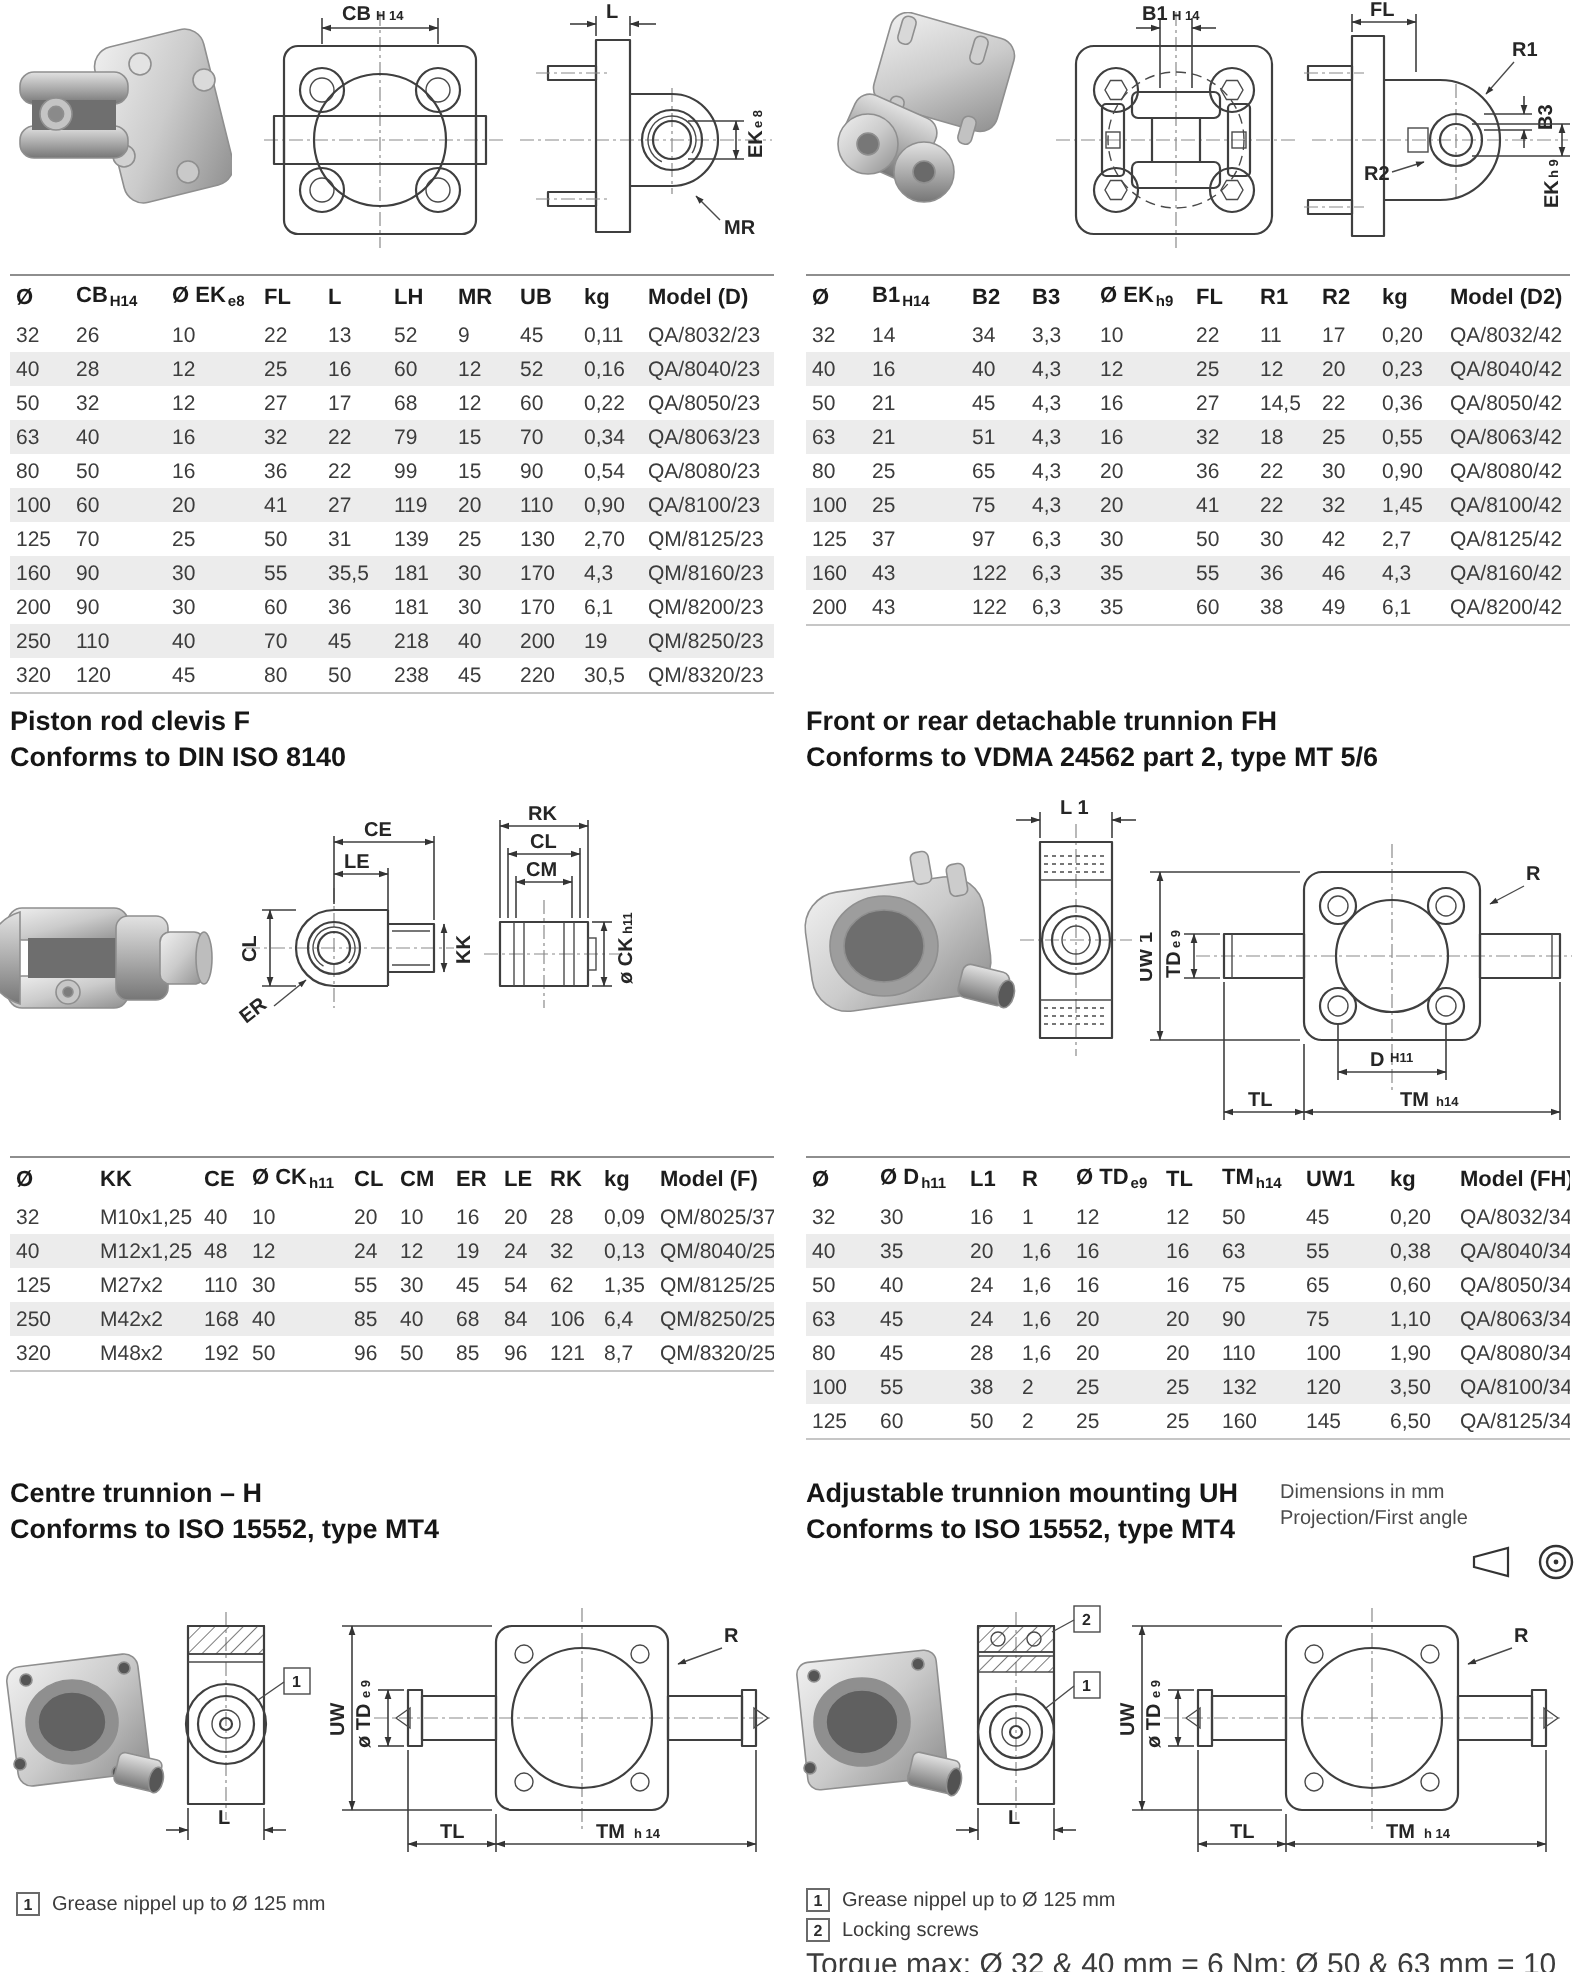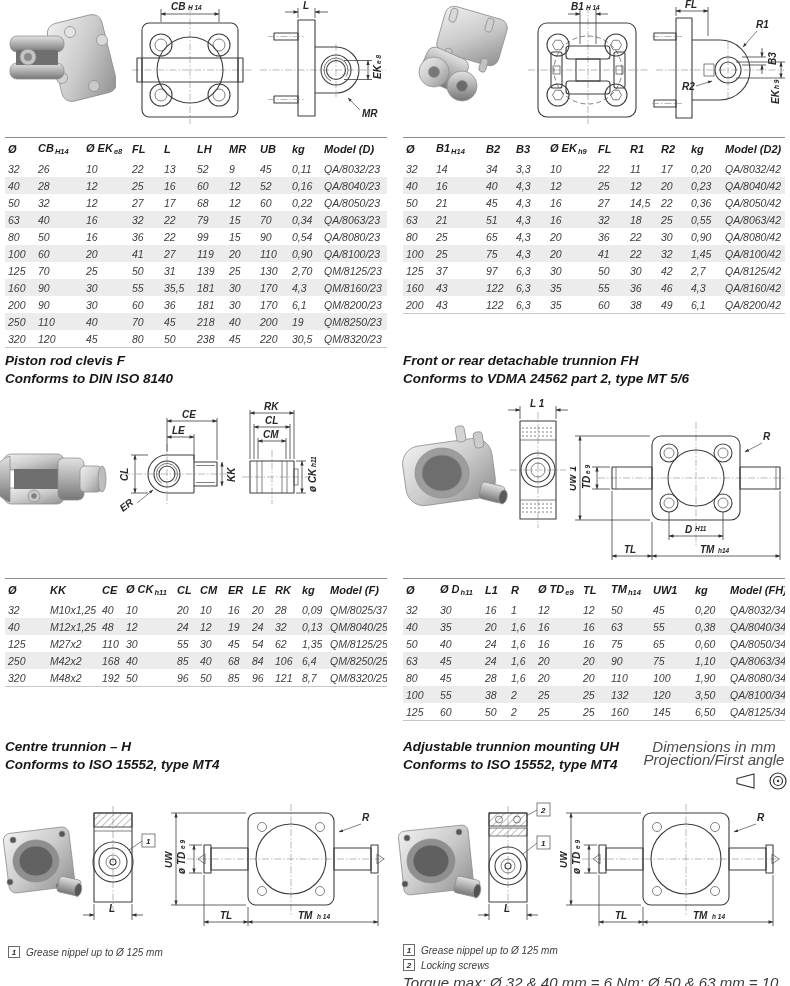--- a/index.html
+++ b/index.html
@@ -1,29 +1,29 @@
 <!DOCTYPE html>
 <html><head>
 <meta charset="utf-8">
 <style>
   html,body{margin:0;padding:0;background:#fff;}
   .page{position:relative;width:790px;height:986px;background:#fff;overflow:hidden;
-        font-family:"Liberation Sans",sans-serif;color:#3c3c3c;font-style:italic;}
+        font-family:"Liberation Sans",sans-serif;color:#3c3c3c;}
   .dw{position:absolute;}
   .tblwrap{position:absolute;}
   table{border-collapse:collapse;table-layout:fixed;width:382px;
         border-top:1.5px solid #8e8e8e;border-bottom:1px solid #c6c6c6;
         font-size:10.5px;color:#3c3c3c;}
   th{text-align:left;font-size:11px;font-weight:bold;color:#1c1c1c;
      padding:4px 0 4px 3px;white-space:nowrap;overflow:hidden;}
   td{padding:2.5px 0 2.5px 3px;white-space:nowrap;overflow:hidden;}
   tbody tr:nth-child(even){background:#ececec;}
   .hs{font-size:7.5px;vertical-align:-2px;margin-left:1px;}
   .hd{position:absolute;font-size:13.5px;font-weight:bold;color:#161616;line-height:18px;}
-  .dimnote{position:absolute;text-align:center;font-size:15px;color:#4b4b4b;line-height:13px;}
+  .dimnote{position:absolute;text-align:left;font-size:10px;color:#4b4b4b;line-height:13px;}
   .iconrow{display:flex;justify-content:flex-end;align-items:center;gap:10px;margin-top:5px;}
   .note{position:absolute;font-size:10px;color:#3c3c3c;display:flex;align-items:center;}
   .nbox{display:inline-block;width:12px;height:12px;border:1px solid #6a6a6a;font-size:8px;
         font-weight:bold;line-height:12px;text-align:center;color:#2e2e2e;margin-right:6px;
         box-sizing:border-box;background:#fff;flex:0 0 auto;}
   .torque{position:absolute;font-size:15px;color:#3c3c3c;}
   svg text{font-family:"Liberation Sans",sans-serif;}
   .dl{font-size:10px;font-weight:bold;fill:#262626;}
   .ds{font-size:6.5px;font-weight:bold;fill:#262626;}
   .co{font-size:8px;font-weight:bold;fill:#262626;}

